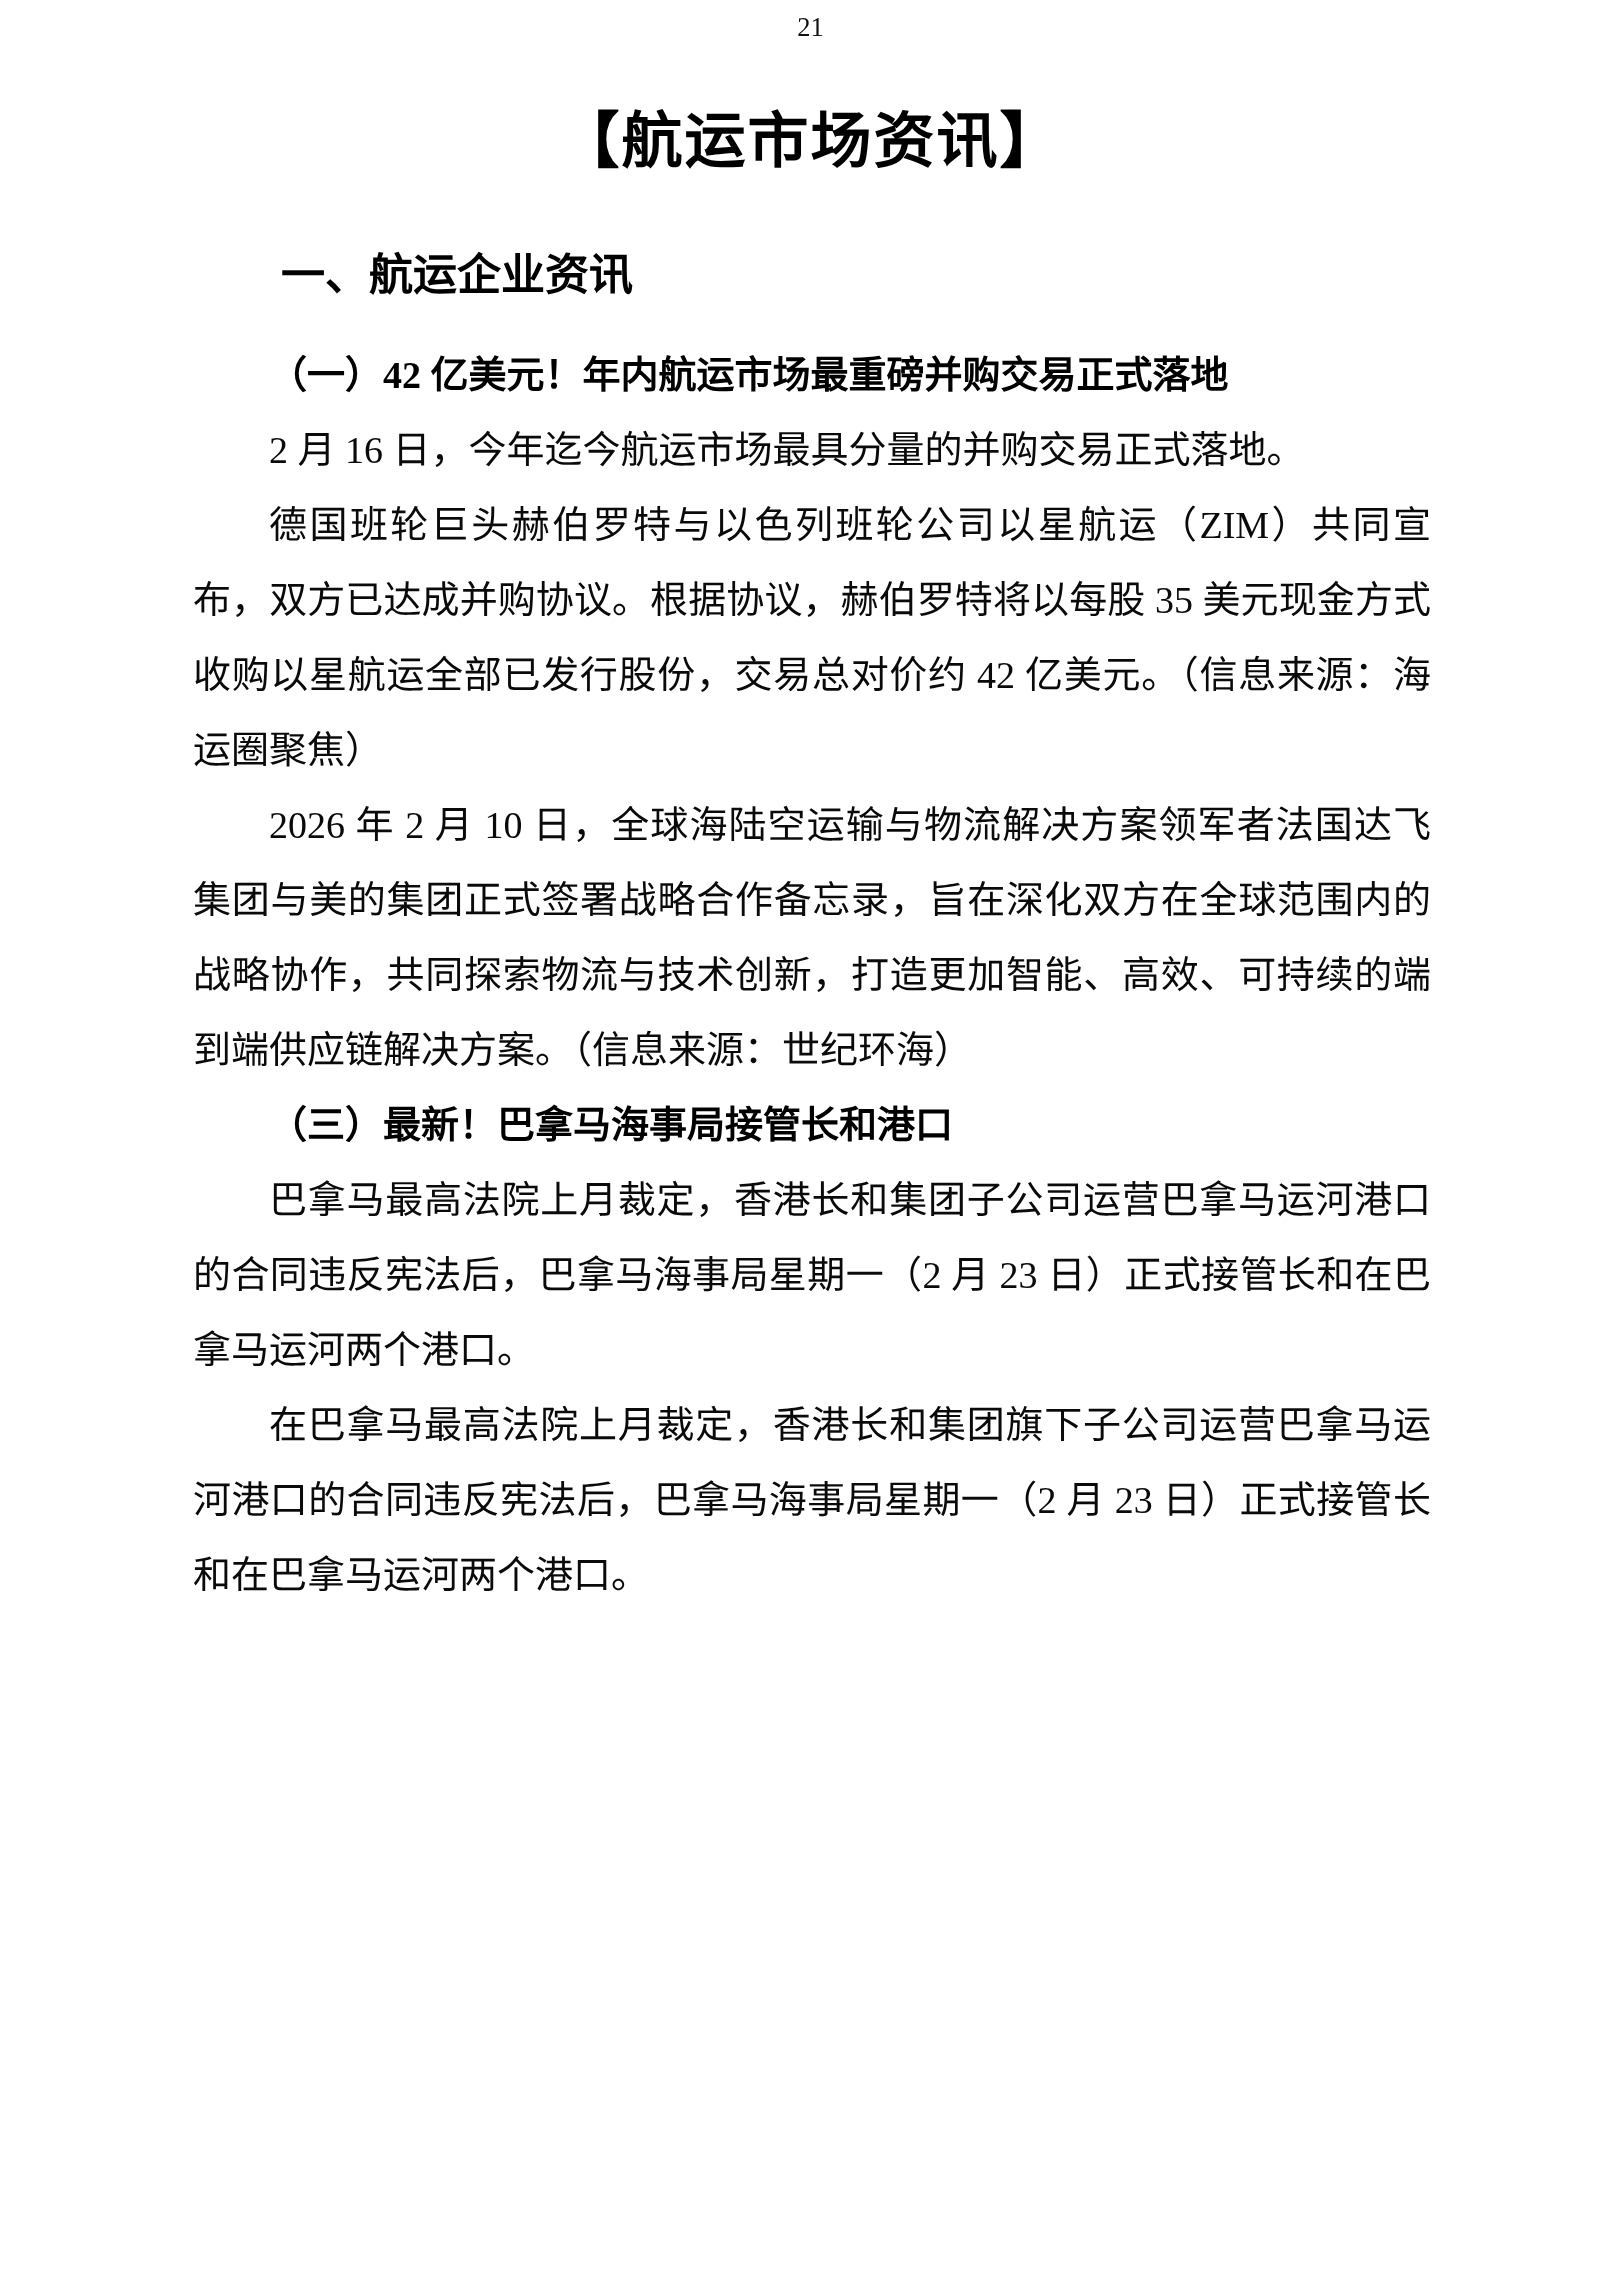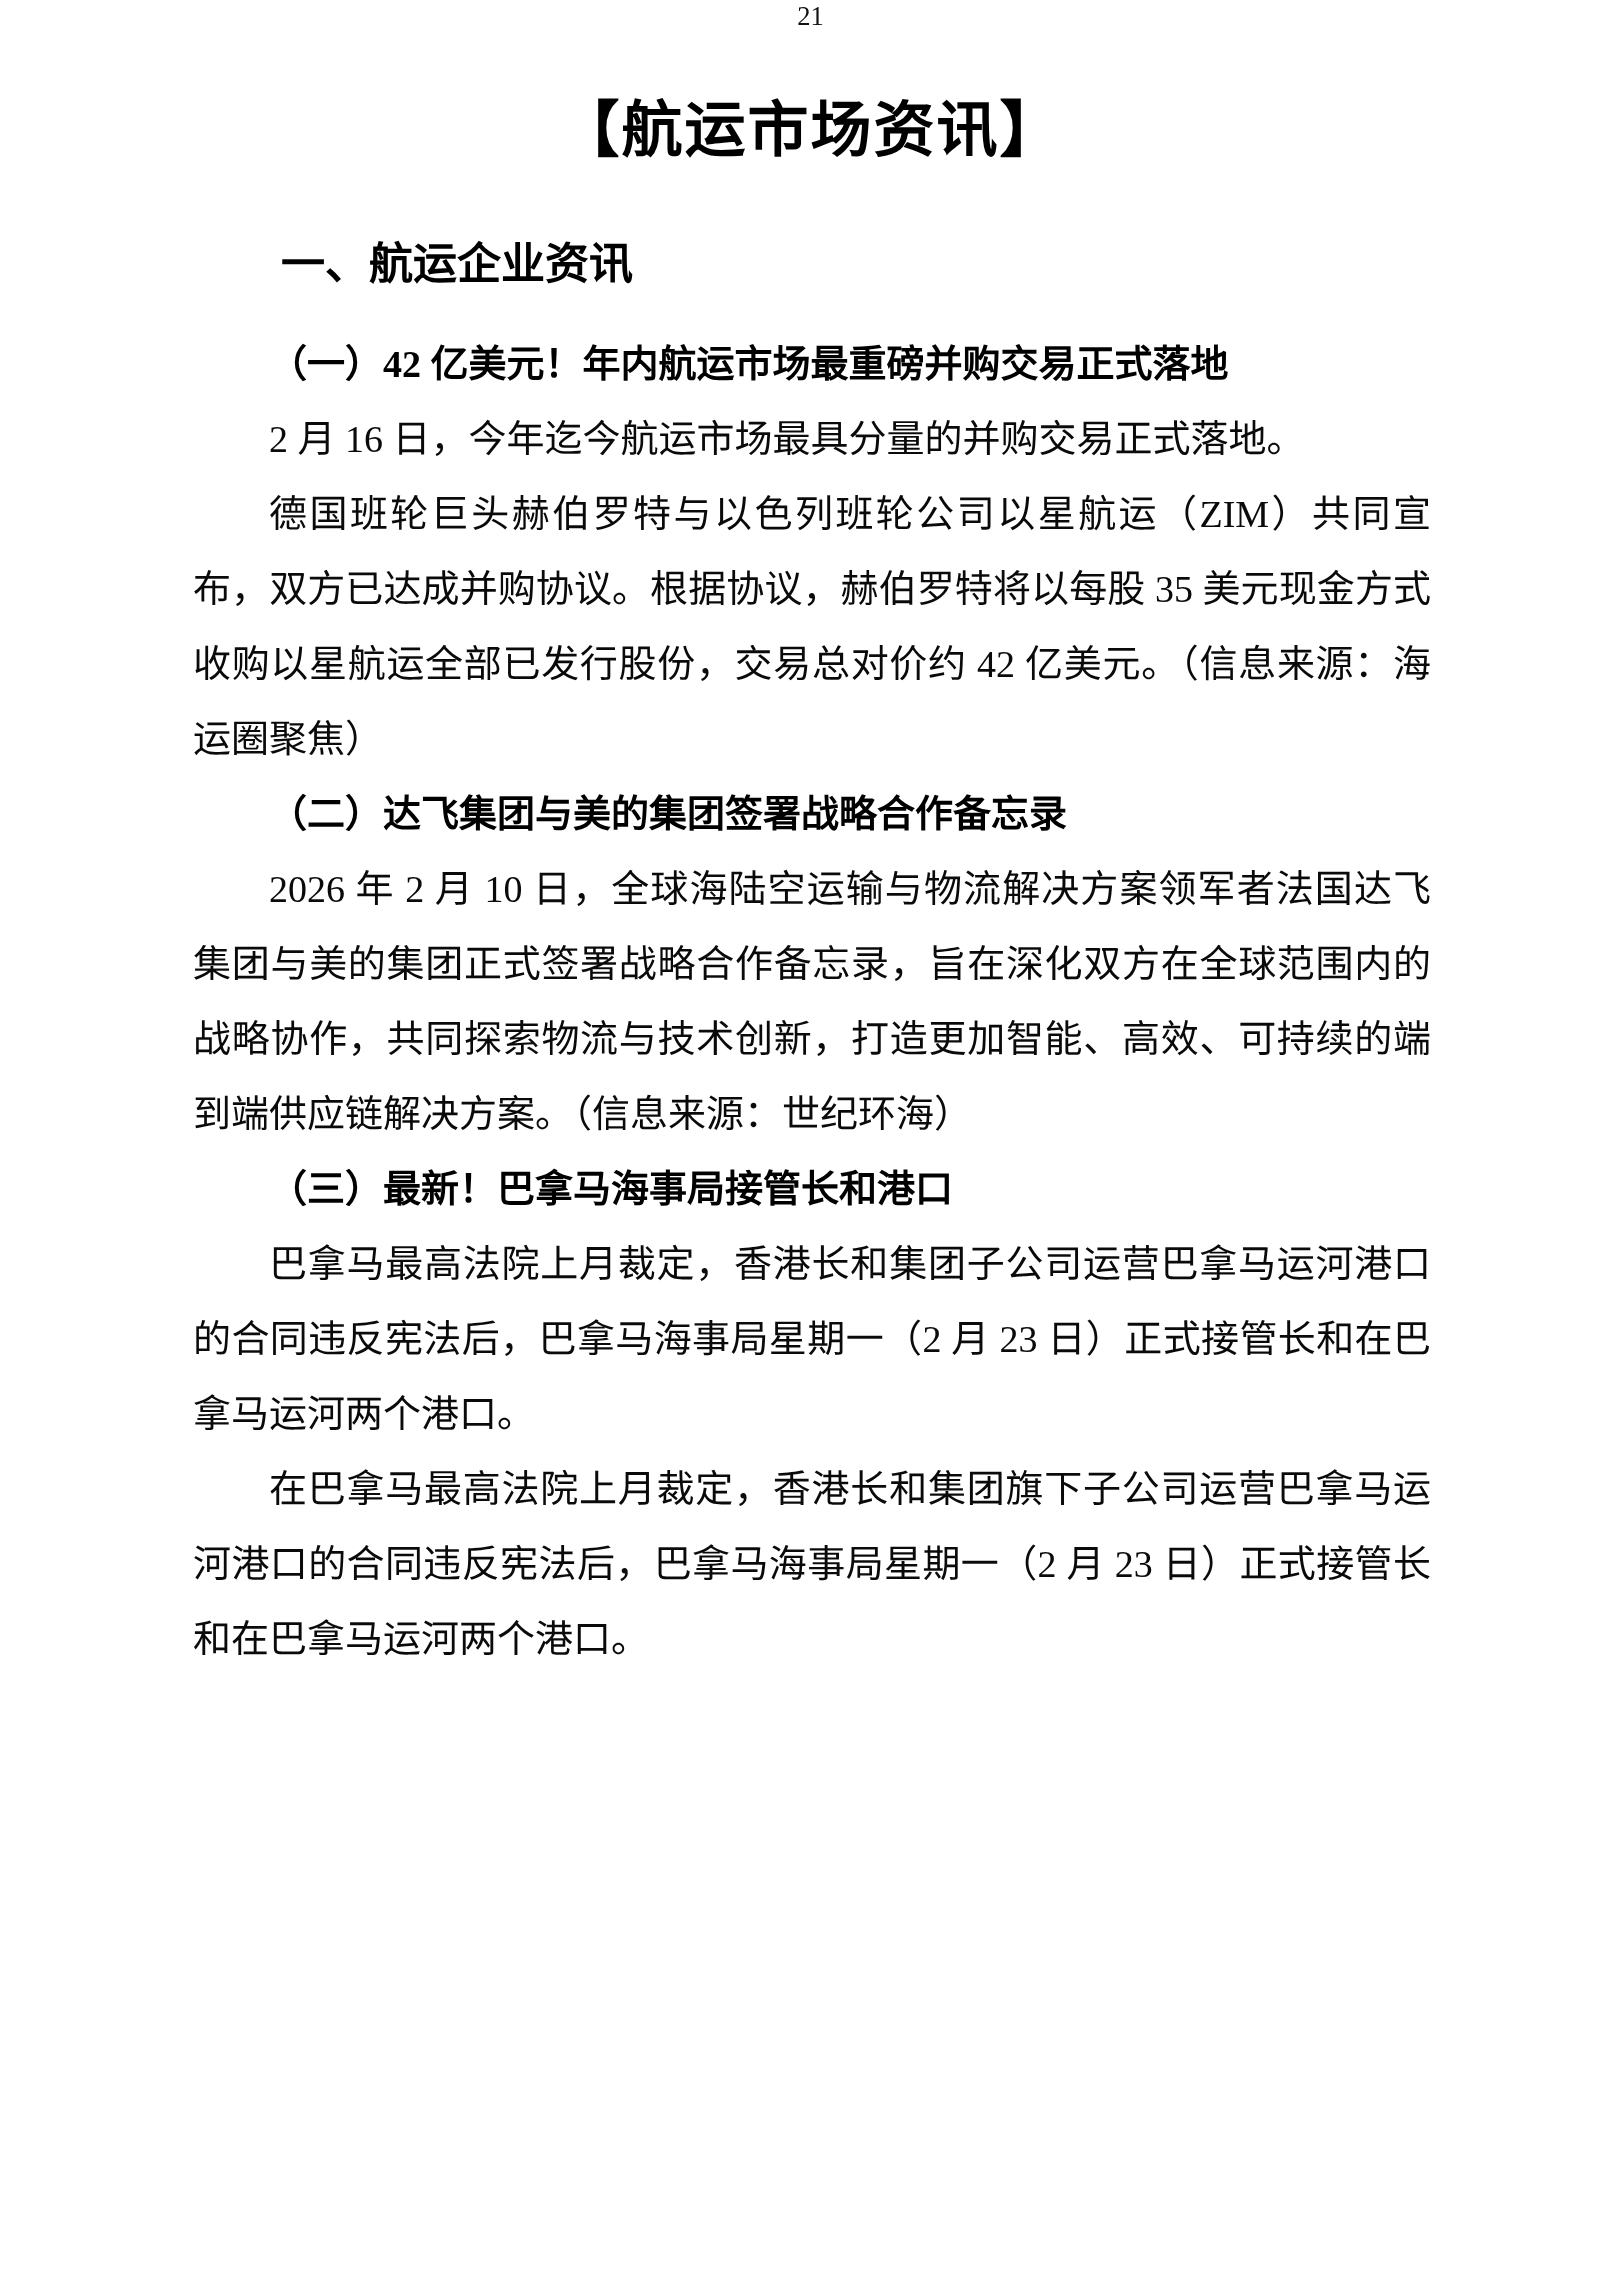--- a/index.html
+++ b/index.html
@@ -10,21 +10,21 @@
   .page {
     position: relative;
     width: 1621px;
     height: 2293px;
     background: #ffffff;
     color: #0a0a0a;
     overflow: hidden;
     font-family: "Liberation Serif", "DejaVu Serif", serif;
   }
   .page-number {
-    padding-top: 1px;
+    padding-top: 12px;
     text-align: center;
     font-size: 26.5px;
     line-height: 31px;
     color: #111111;
     font-family: "Liberation Serif", "DejaVu Serif", serif;
   }
   .doc-title {
     margin-top: 63px;
     text-align: center;
     font-size: 61px;
@@ -68,21 +68,20 @@
   <div class="page-number">21</div>
 
   <div class="doc-title">【航运市场资讯】</div>
 
   <div class="section-heading">一、航运企业资讯</div>
 
   <div class="content">
     <p class="block heading">（一）42 亿美元！年内航运市场最重磅并购交易正式落地</p>
     <p class="block">2 月 16 日，今年迄今航运市场最具分量的并购交易正式落地。</p>
     <p class="block">德国班轮巨头赫伯罗特与以色列班轮公司以星航运（ZIM）共同宣布，双方已达成并购协议。根据协议，赫伯罗特将以每股 35 美元现金方式收购以星航运全部已发行股份，交易总对价约 42 亿美元。（信息来源：海运圈聚焦）</p>
-    <p class="block heading">（二）达飞集团与美的集团签署战略合作备忘录</p>
     <p class="block">2026 年 2 月 10 日，全球海陆空运输与物流解决方案领军者法国达飞集团与美的集团正式签署战略合作备忘录，旨在深化双方在全球范围内的战略协作，共同探索物流与技术创新，打造更加智能、高效、可持续的端到端供应链解决方案。（信息来源：世纪环海）</p>
     <p class="block heading">（三）最新！巴拿马海事局接管长和港口</p>
     <p class="block">巴拿马最高法院上月裁定，香港长和集团子公司运营巴拿马运河港口的合同违反宪法后，巴拿马海事局星期一（2 月 23 日）正式接管长和在巴拿马运河两个港口。</p>
     <p class="block">在巴拿马最高法院上月裁定，香港长和集团旗下子公司运营巴拿马运河港口的合同违反宪法后，巴拿马海事局星期一（2 月 23 日）正式接管长和在巴拿马运河两个港口。</p>
   </div>
 
 </div>
 
 
 </body></html>

